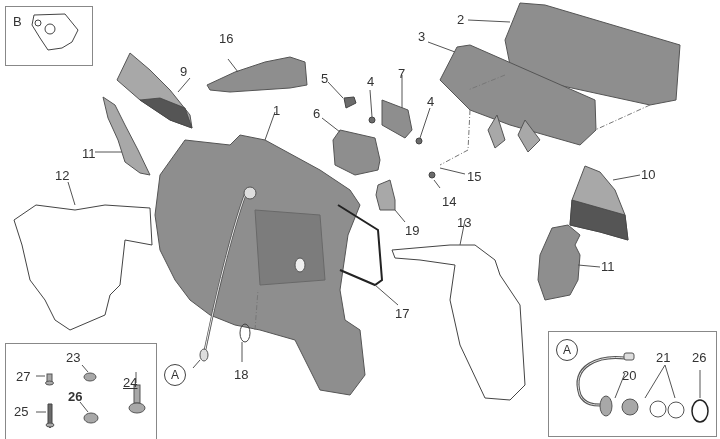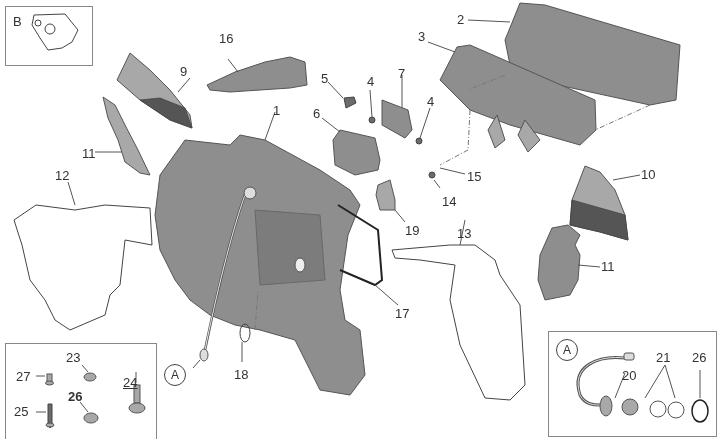--- a/index.html
+++ b/index.html
@@ -204,21 +204,21 @@
   <span class="lbl" style="left:367px; top:75px;">4</span>
   <span class="lbl" style="left:427px; top:95px;">4</span>
   <span class="lbl" style="left:321px; top:72px;">5</span>
   <span class="lbl" style="left:313px; top:107px;">6</span>
   <span class="lbl" style="left:398px; top:67px;">7</span>
   <span class="lbl" style="left:180px; top:65px;">9</span>
   <span class="lbl" style="left:641px; top:168px;">10</span>
   <span class="lbl" style="left:82px; top:147px;">11</span>
   <span class="lbl" style="left:601px; top:260px;">11</span>
   <span class="lbl" style="left:55px; top:169px;">12</span>
-  <span class="lbl" style="left:457px; top:227px;">13</span>
+  <span class="lbl" style="left:457px; top:216px;">13</span>
   <span class="lbl" style="left:442px; top:195px;">14</span>
   <span class="lbl" style="left:467px; top:170px;">15</span>
   <span class="lbl" style="left:219px; top:32px;">16</span>
   <span class="lbl" style="left:395px; top:307px;">17</span>
   <span class="lbl" style="left:234px; top:368px;">18</span>
   <span class="lbl" style="left:405px; top:224px;">19</span>
   <span class="lbl" style="left:622px; top:369px;">20</span>
   <span class="lbl" style="left:656px; top:351px;">21</span>
   <span class="lbl" style="left:692px; top:351px;">26</span>
   <span class="lbl" style="left:66px; top:351px;">23</span>

